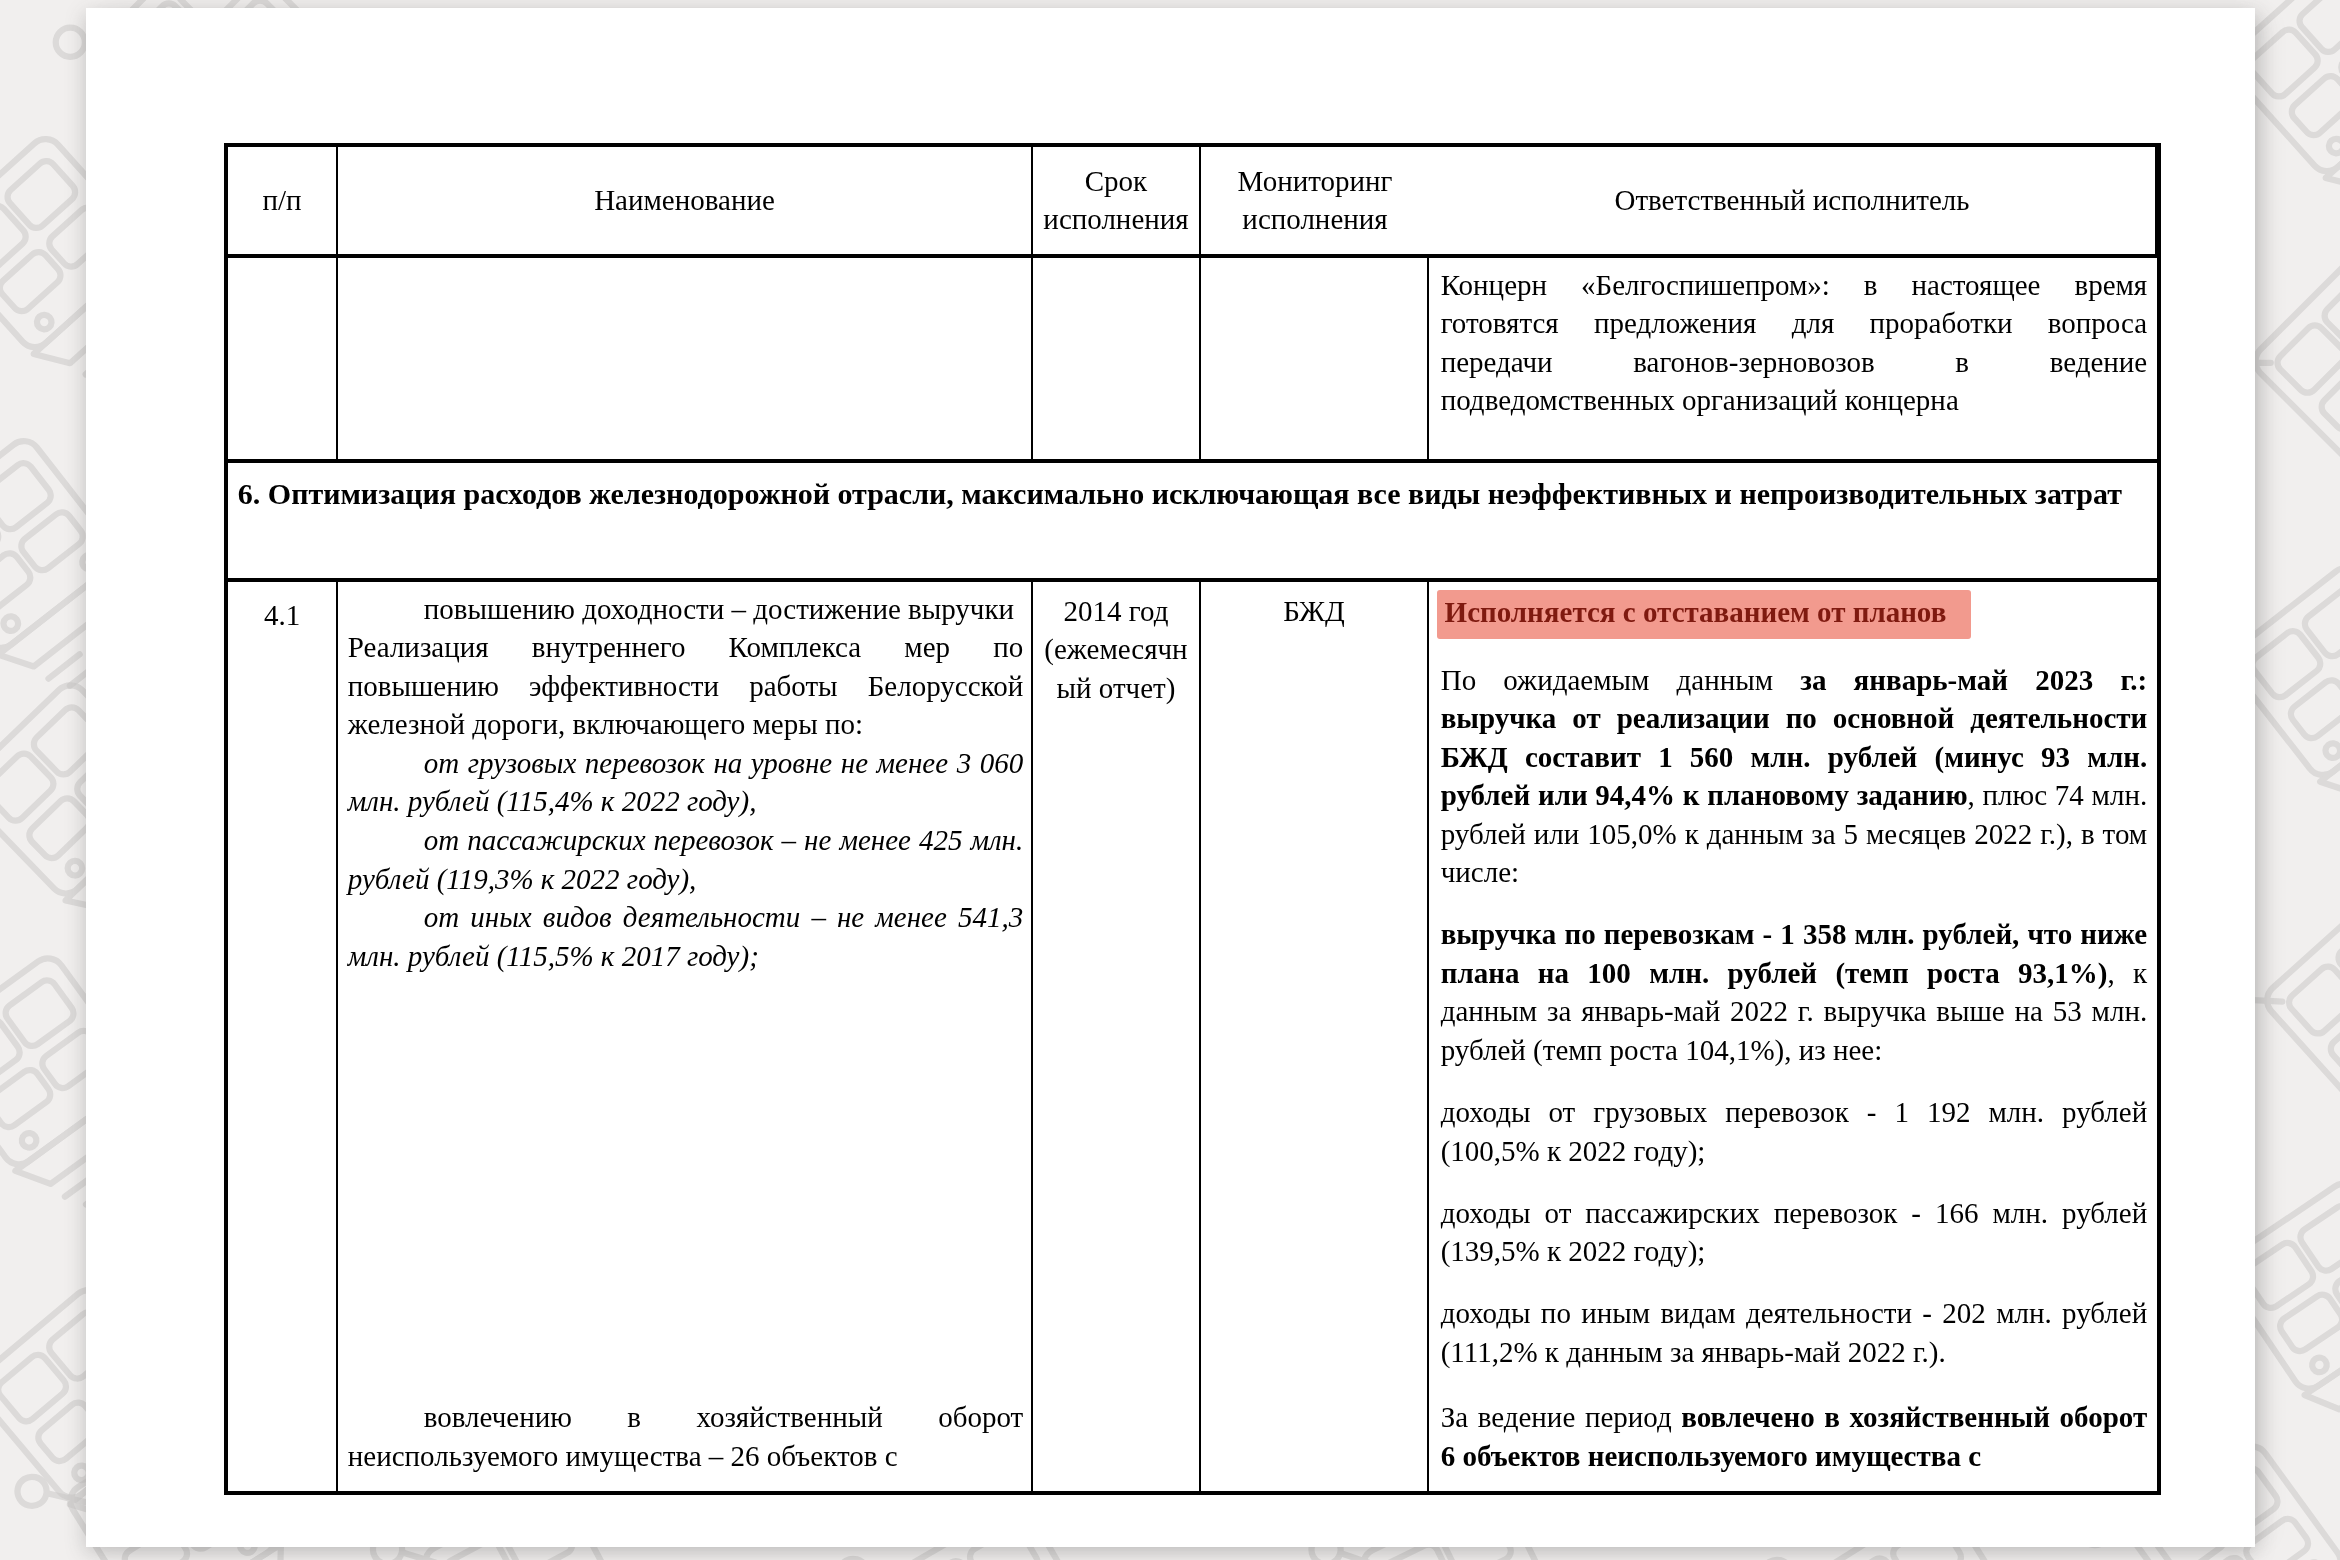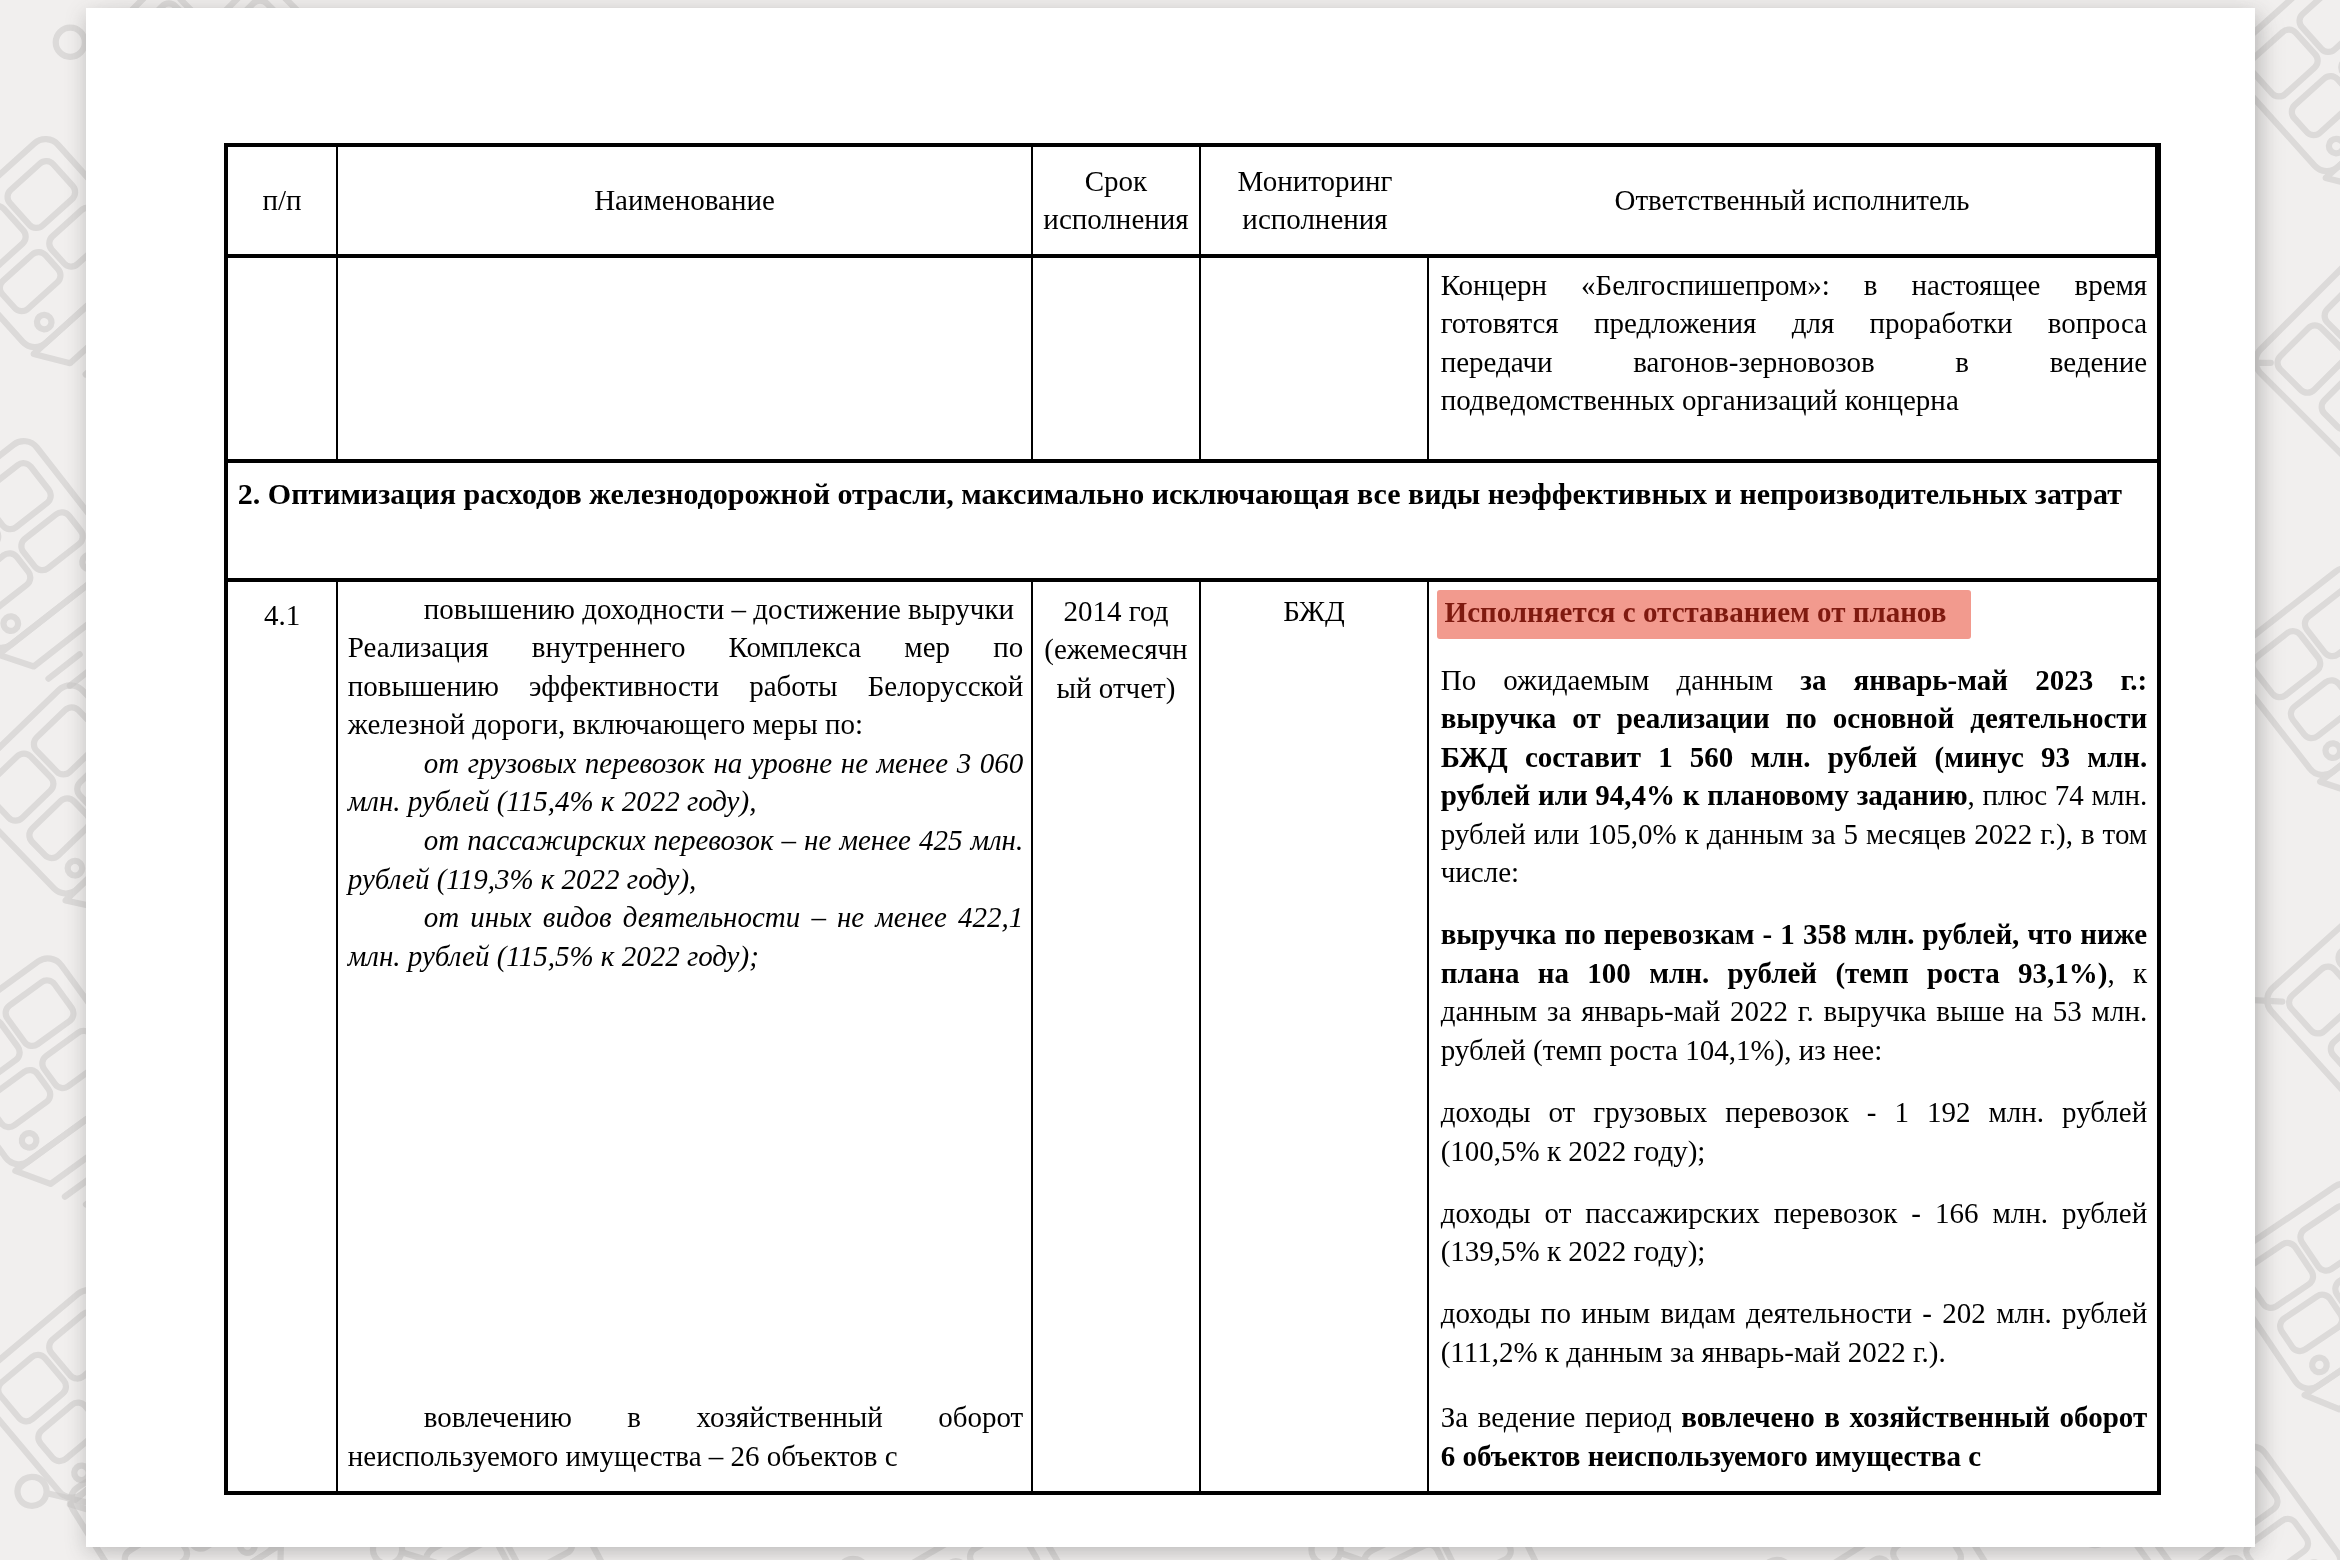--- a/index.html
+++ b/index.html
@@ -171,31 +171,31 @@
 
     <div class="c empty"></div>
     <div class="c empty"></div>
     <div class="c empty"></div>
     <div class="c empty"></div>
     <div class="c lastcol carryover-mon">
       <p class="p"><span>Концерн «Белгоспишепром»: в настоящее время готовятся предложения для проработки вопроса передачи вагонов-зерновозов в ведение подведомственных организаций концерна</span></p>
     </div>
 
     <div class="c lastcol section-cell">
-      <span><span style="font-weight: bold;">2. Оптимизация расходов железнодорожной отрасли, максимально исключающая все виды неэффективных и непроизводительных затрат</span></span>
+      <span><span style="font-weight: bold;">6. Оптимизация расходов железнодорожной отрасли, максимально исключающая все виды неэффективных и непроизводительных затрат</span></span>
     </div>
 
     <div class="c lastrow num-cell"><span>4.1</span></div>
 
     <div class="c lastrow flexcol name-cell">
       <p class="p indent"><span>повышению доходности – достижение выручки</span></p>
       <p class="p"><span>Реализация внутреннего Комплекса мер по повышению эффективности работы Белорусской железной дороги, включающего меры по:</span></p>
       <p class="p indent"><span style="font-style: italic;">от грузовых перевозок на уровне не менее 3 060 млн. рублей (115,4% к 2022 году),</span></p>
       <p class="p indent"><span style="font-style: italic;">от пассажирских перевозок – не менее 425 млн. рублей (119,3% к 2022 году),</span></p>
-      <p class="p indent"><span style="font-style: italic;">от иных видов деятельности – не менее 422,1 млн. рублей (115,5% к 2022 году);</span></p>
+      <p class="p indent"><span style="font-style: italic;">от иных видов деятельности – не менее 541,3 млн. рублей (115,5% к 2017 году);</span></p>
       <div class="spacer"></div>
       <p class="p indent"><span>вовлечению в хозяйственный оборот неиспользуемого имущества – 26 объектов с</span></p>
     </div>
 
     <div class="c lastrow deadline-cell"><span>2014 год
 (ежемесячн
 ый отчет)</span></div>
 
     <div class="c lastrow executor-cell"><span>БЖД</span></div>
 

